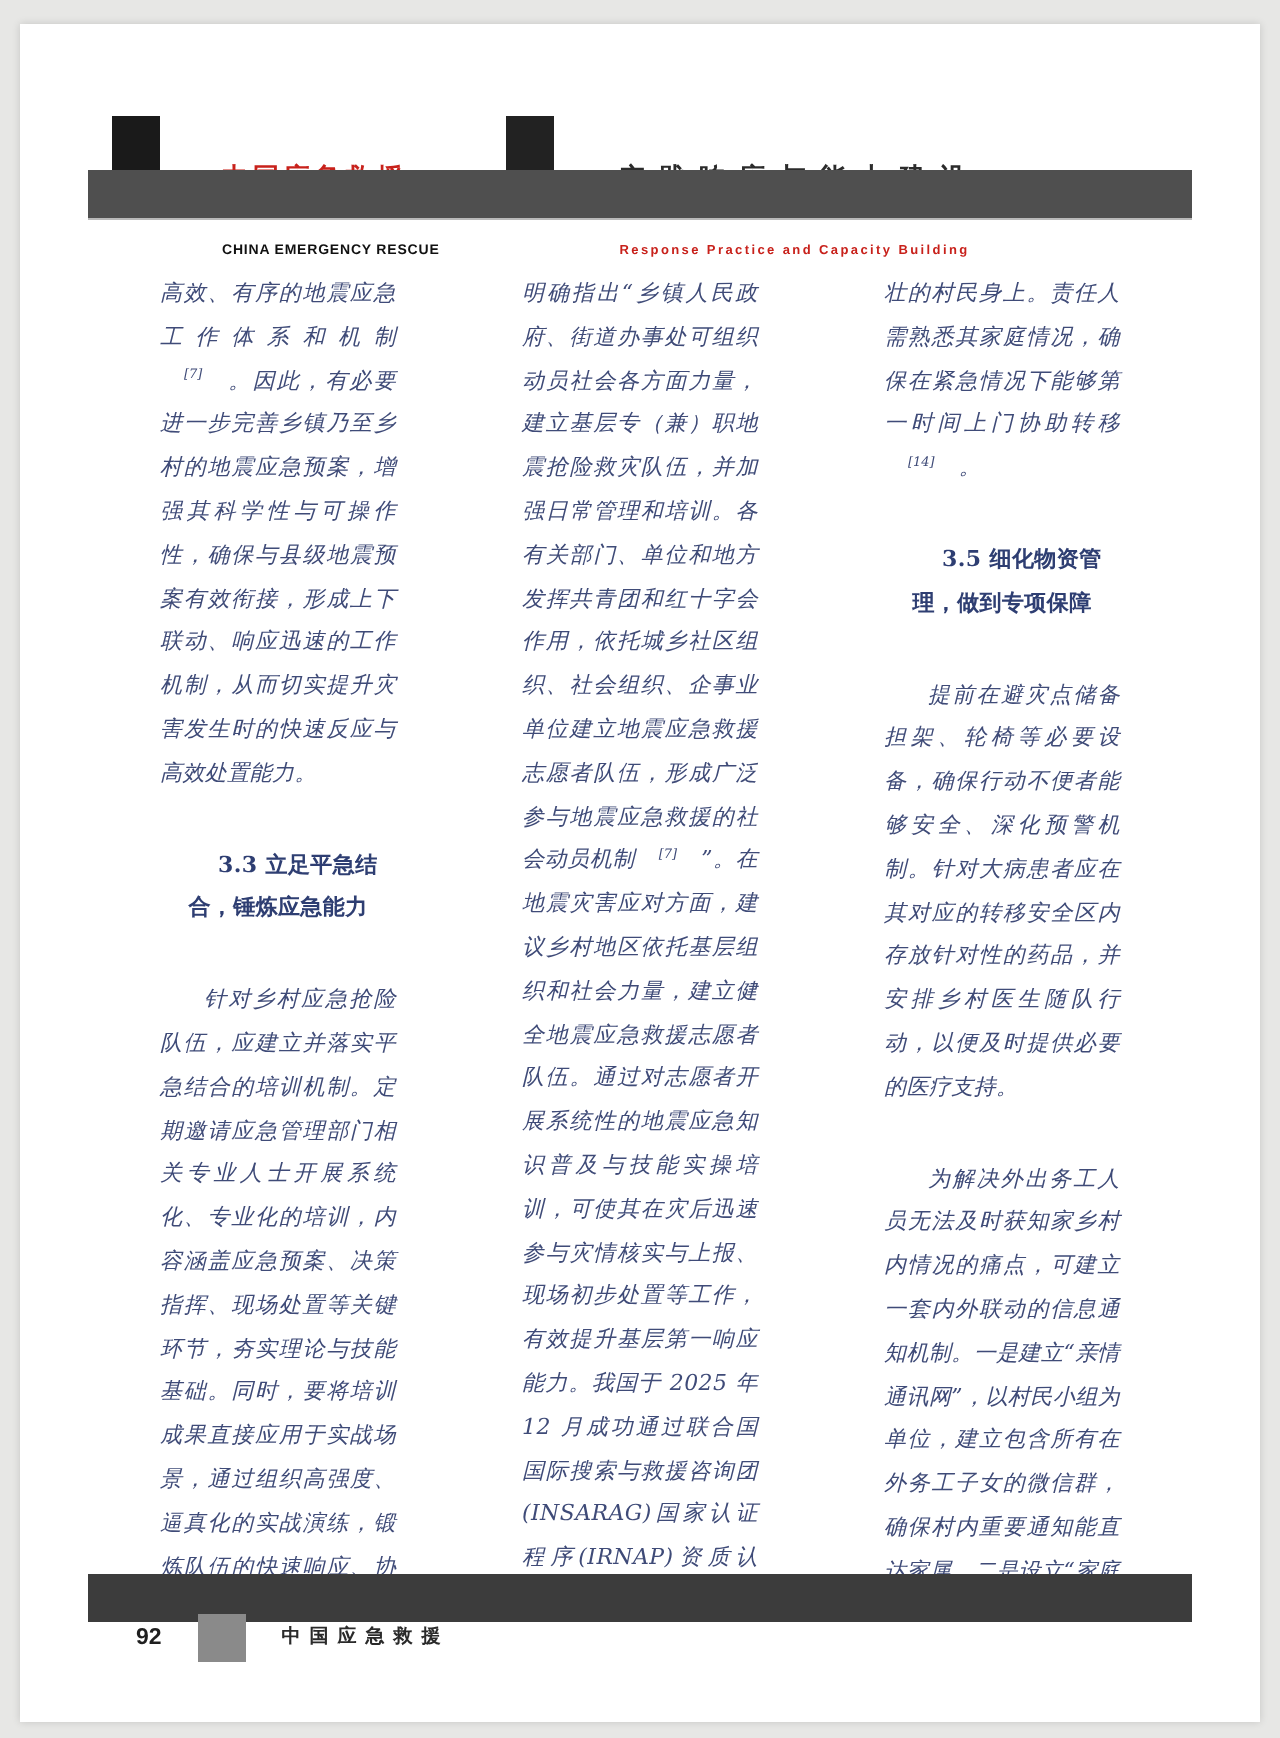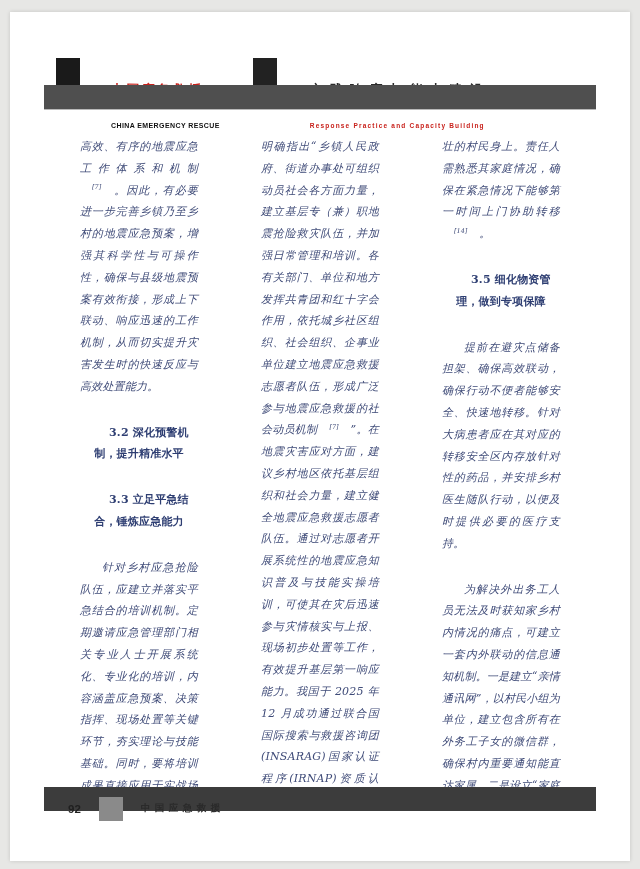--- a/index.html
+++ b/index.html
@@ -120,21 +120,21 @@
   }
   
   .footer-rule{
     position:absolute;
     left:34px;right:34px;bottom:50px;
     height:1px;
     background:#3c3c3c;
   }
   .page-footer{
     position:absolute;
-    left:34px;bottom:22px;
+    left:34px;bottom:12px;
     display:flex;
     align-items:center;
     font-family:"DejaVu Sans","Liberation Sans",sans-serif;
   }
   .page-num{
     font-weight:bold;
     font-size:11.5px;
     color:#1f1f1f;
     font-family:"Liberation Sans","DejaVu Sans",sans-serif;
   }
@@ -166,32 +166,31 @@
       <div class="section-cn">实践响应与能力建设</div>
       <div class="section-en">Response Practice and Capacity Building</div>
     </div>
   </header>
 
   <div class="header-rule"></div>
 
   <main class="columns" id="columns">
       <div class="text-column">
         <p class="para noindent">高效、有序的地震应急工作体系和机制<sup>[7]</sup>。因此，有必要进一步完善乡镇乃至乡村的地震应急预案，增强其科学性与可操作性，确保与县级地震预案有效衔接，形成上下联动、响应迅速的工作机制，从而切实提升灾害发生时的快速反应与高效处置能力。</p>
-        <h4 class="heading">3.2 深化预警机制，提升精准水平</h4>
         <h4 class="heading">3.3 立足平急结合，锤炼应急能力</h4>
         <p class="para">针对乡村应急抢险队伍，应建立并落实平急结合的培训机制。定期邀请应急管理部门相关专业人士开展系统化、专业化的培训，内容涵盖应急预案、决策指挥、现场处置等关键环节，夯实理论与技能基础。同时，要将培训成果直接应用于实战场景，通过组织高强度、逼真化的实战演练，锻炼队伍的快速响应、协同作战和临机决断能力。通过持续的评估与反馈，形成“培训-演练-复盘-提升”的良性循环，确保应急响应能力得到实质性、可持续的强化。例如针对地震灾害，2025 年 10 月国务院办公厅关于印发《国家地震应急预案》的通知中，</p>
       </div>
       <div class="text-column">
         <p class="para noindent">明确指出“乡镇人民政府、街道办事处可组织动员社会各方面力量，建立基层专（兼）职地震抢险救灾队伍，并加强日常管理和培训。各有关部门、单位和地方发挥共青团和红十字会作用，依托城乡社区组织、社会组织、企事业单位建立地震应急救援志愿者队伍，形成广泛参与地震应急救援的社会动员机制<sup>[7]</sup>”。在地震灾害应对方面，建议乡村地区依托基层组织和社会力量，建立健全地震应急救援志愿者队伍。通过对志愿者开展系统性的地震应急知识普及与技能实操培训，可使其在灾后迅速参与灾情核实与上报、现场初步处置等工作，有效提升基层第一响应能力。我国于 2025 年 12 月成功通过联合国国际搜索与救援咨询团(INSARAG)国家认证程序(IRNAP)资质认证，成为全球第十个获此权威认证的国家，标志着我国城市搜索与救援（USAR）体系达到国际先进水平，救援能力获国际社会高度认可<sup>[12]</sup>。市县层面可借助这一契机，加强相关技术人才培养，推动救援行动进一步向程序化、标准化、专业化方向发展，从而为乡村地震应急响应提供更坚实的技术支撑与人才保障。</p>
         <p class="para">针对村内老年群体和残疾人士，建立“一对一”或“多对一”的转移帮扶机制。一是建立名册，精准管理。提前建立并动态更新村内老年人、残疾人、孕妇、儿童等特殊人群的详细名册，明确其住所、健康状况及紧急联系人。二是结对帮扶，责任明确。将每一位需要帮助的特殊村民的转移责任，具体落实到党员、民兵、志愿者或邻近的年轻力</p>
       </div>
       <div class="text-column">
         <p class="para noindent">壮的村民身上。责任人需熟悉其家庭情况，确保在紧急情况下能够第一时间上门协助转移<sup>[14]</sup>。</p>
         <h4 class="heading">3.5 细化物资管理，做到专项保障</h4>
-        <p class="para">提前在避灾点储备担架、确保高效联动，确保行动不便者能够安全、快速地转移。针对大病患者应在其对应的转移安全区内存放针对性的药品，并安排乡村医生随队行动，以便及时提供必要的医疗支持。</p>
+        <p class="para">提前在避灾点储备担架、轮椅等必要设备，确保行动不便者能够安全、深化预警机制。针对大病患者应在其对应的转移安全区内存放针对性的药品，并安排乡村医生随队行动，以便及时提供必要的医疗支持。</p>
         <p class="para">为解决外出务工人员无法及时获知家乡村内情况的痛点，可建立一套内外联动的信息通知机制。一是建立“亲情通讯网”，以村民小组为单位，建立包含所有在外务工子女的微信群，确保村内重要通知能直达家属。二是设立“家庭安全信号”系统，推广具有本地特色的、简单易行的安全信号。例如：夜间安全信号：家中有人且情况正常，夜间在窗外或门口悬挂一盏灯或亮起特定颜色的窗帘；若需紧急援助，则悬挂红色物品。转移确认信号：村民安全转移后，由最后离开的村干部或志愿者在其大门显眼处，用粉笔画一个预定的符号（如“○”），表示此户人员已撤离，既能避免救援力量重复进入风险区域搜寻，也能让后续赶回的务工人员通过照片或视频快速了解家人安全。三是加强信息核实与流转。在转移期间，指定专人负责收集各户转移情况与安全信号信息，并第一时间在“亲情通讯网”中发布图文通报，让在外人员安心，提高信息流转的效率和准确性。</p>
       </div>
     </main>
 
   <div class="footer-rule"></div>
 
   <footer class="page-footer">
     <span class="page-num">92</span>
     <span class="footer-sep"></span>
     <span class="journal-name">中国应急救援</span>

